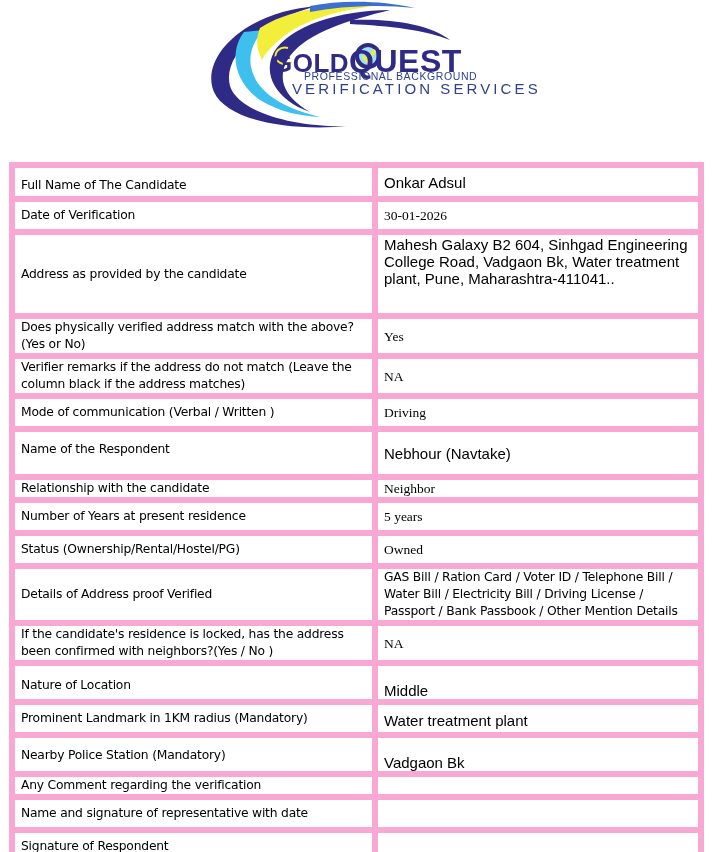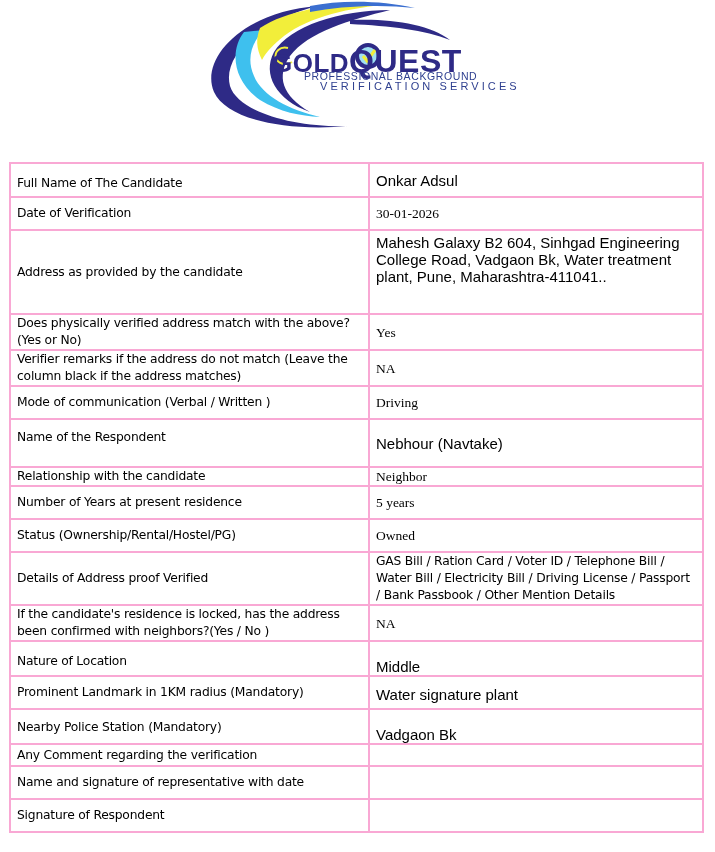--- a/index.html
+++ b/index.html
@@ -2,24 +2,24 @@
 <html><head>
 <meta charset="utf-8">
 <style>
   html, body { margin:0; padding:0; background:#ffffff; }
   body { width:715px; height:852px; position:relative; overflow:hidden; font-family:"DejaVu Sans", sans-serif; color:#000; }
   .logo { position:absolute; left:200px; top:0; width:320px; height:140px; }
   .logo svg { position:absolute; left:0; top:0; }
   .logo-title { position:absolute; left:72px; top:43px; font-family:"Liberation Sans", sans-serif; font-weight:900; font-size:26px; letter-spacing:0.5px; color:#2e2a86; white-space:nowrap; }
   .logo-title .big { font-size:32px; }
   .logo-sub1 { position:absolute; left:104px; top:70px; font-family:"Liberation Sans", sans-serif; font-size:10.5px; color:#2e3f8f; letter-spacing:0.6px; white-space:nowrap; }
-  .logo-sub2 { position:absolute; left:120px; top:80px; font-family:"Liberation Sans", sans-serif; font-size:11px; color:#2e3f8f; letter-spacing:3.1px; white-space:nowrap; }
+  .logo-sub2 { position:absolute; left:92px; top:80px; font-family:"Liberation Sans", sans-serif; font-size:15px; color:#2e3f8f; letter-spacing:3.1px; white-space:nowrap; }
 
   table.report { position:absolute; left:9px; top:162px; width:695px; border-collapse:collapse; table-layout:fixed; }
-  table.report td { border:2px solid #f9a8d4; padding:0 6px; vertical-align:middle; line-height:17px; }
+  table.report td { border:6px solid #f9a8d4; padding:0 6px; vertical-align:middle; line-height:17px; }
   td.label { width:345px; font-family:"DejaVu Sans", sans-serif; font-size:12.3px; letter-spacing:-0.2px; }
   td.val { font-size:12.5px; padding:0 2px; }
   td.val.arial { font-family:"Liberation Sans", sans-serif; font-size:15px; }
   td.val.serif { font-family:"Liberation Serif", serif; font-size:13.5px; }
   td.val.tahoma { font-family:"DejaVu Sans", sans-serif; font-size:12.3px; letter-spacing:-0.2px; }
   td.center { text-align:left; }
   td.top { vertical-align:top; padding-top:2px; }
   .lbl-pad-top { vertical-align:top !important; padding-top:9px !important; }
 </style>
 </head>
@@ -99,21 +99,21 @@
   <tr style="height:34px">
     <td class="label">If the candidate's residence is locked, has the address been confirmed with neighbors?(Yes / No )</td>
     <td class="val serif center">NA</td>
   </tr>
   <tr style="height:23px">
     <td class="label top" style="padding-top:5px">Nature of Location</td>
     <td class="val arial center" style="padding-top:16px">Middle</td>
   </tr>
   <tr style="height:33px">
     <td class="label">Prominent Landmark in 1KM radius (Mandatory)</td>
-    <td class="val arial top" style="padding-top:4px">Water signature plant</td>
+    <td class="val arial top" style="padding-top:4px">Water treatment plant</td>
   </tr>
   <tr style="height:26px">
     <td class="label" style="padding-top:0;line-height:16px">Nearby Police Station (Mandatory)</td>
     <td class="val arial top" style="padding-top:16px">Vadgaon Bk</td>
   </tr>
   <tr style="height:22px">
     <td class="label">Any Comment regarding the verification</td>
     <td class="val arial"></td>
   </tr>
   <tr style="height:33px">

